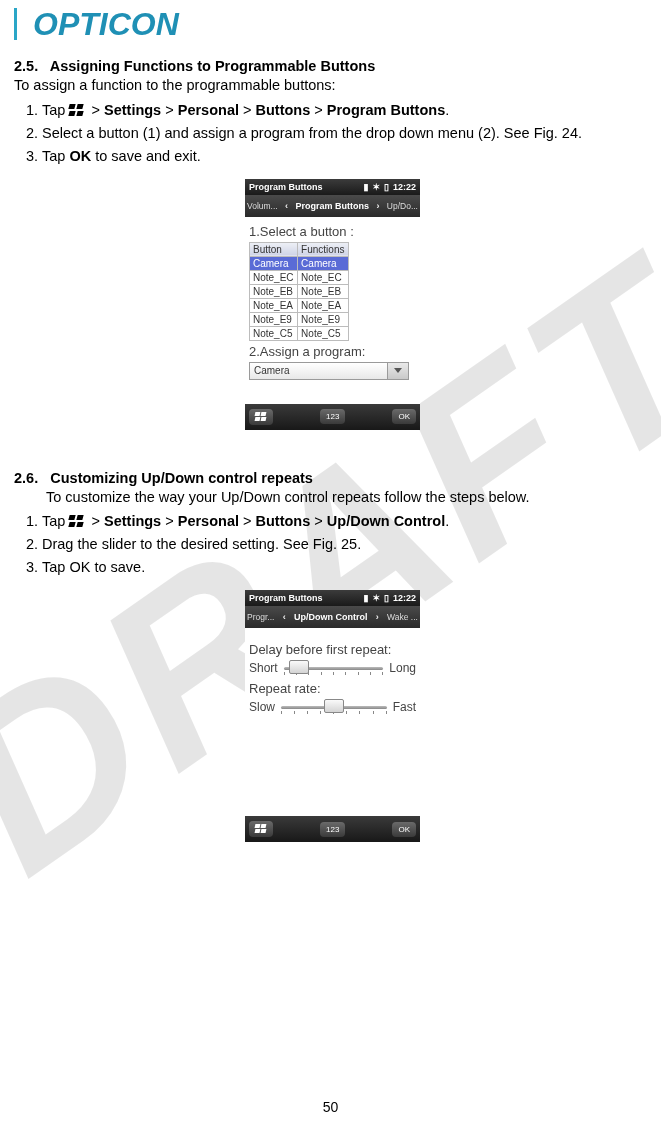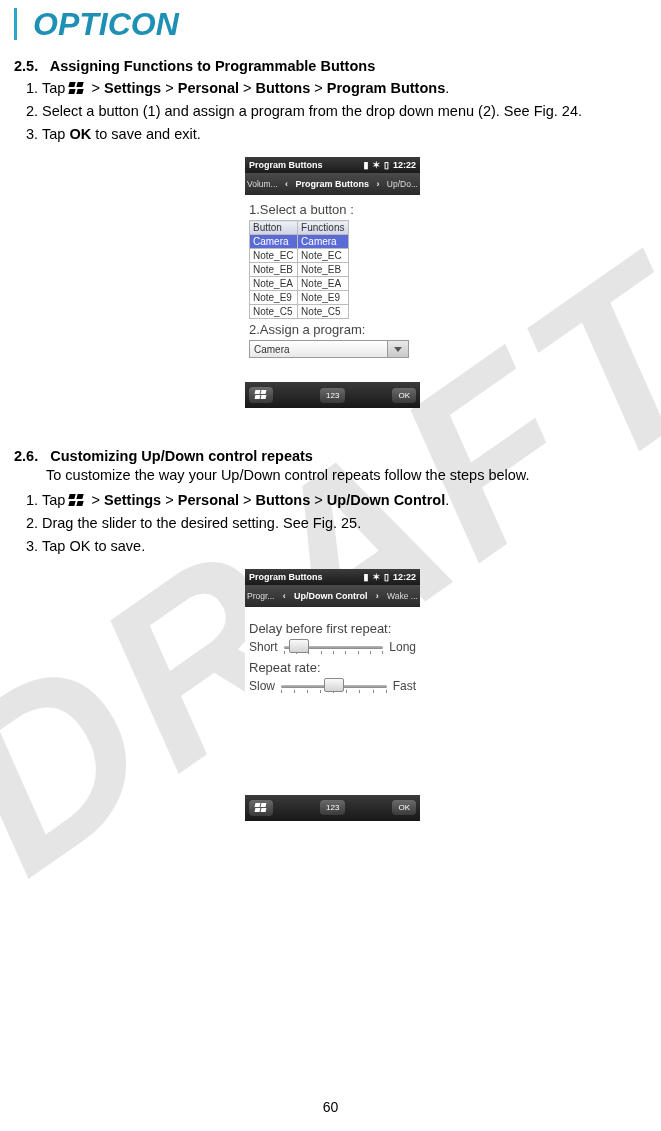--- a/index.html
+++ b/index.html
@@ -212,20 +212,21 @@
 <div class="page">
 
   <div class="logo">
     <span class="logo-text">OPTICON</span>
   </div>
 
   <div class="section-title">
     <span>2.5.</span>&nbsp;&nbsp;
     <span>Assigning Functions to Programmable Buttons</span>
   </div>
+  <div class="para">To assign a function to the programmable buttons:</div>
 
   <ol>
     <li>
       <span>Tap </span>
       <span class="winicon"><span class="a"></span><span class="b"></span><span class="c"></span><span class="d"></span></span>
       &nbsp;&gt; <span class="bold">Settings</span>
       &gt; <span class="bold">Personal</span>
       &gt; <span class="bold">Buttons</span>
       &gt; <span class="bold">Program Buttons</span><span>.</span>
     </li>
@@ -395,13 +396,13 @@
             </span>
         </div>
         <div class="pill">123</div>
         <div class="pill">OK</div>
       </div>
     </div>
   </div>
 
 </div>
 
-<div class="page-num">60</div>
+<div class="page-num">50</div>
 
 </body></html>

